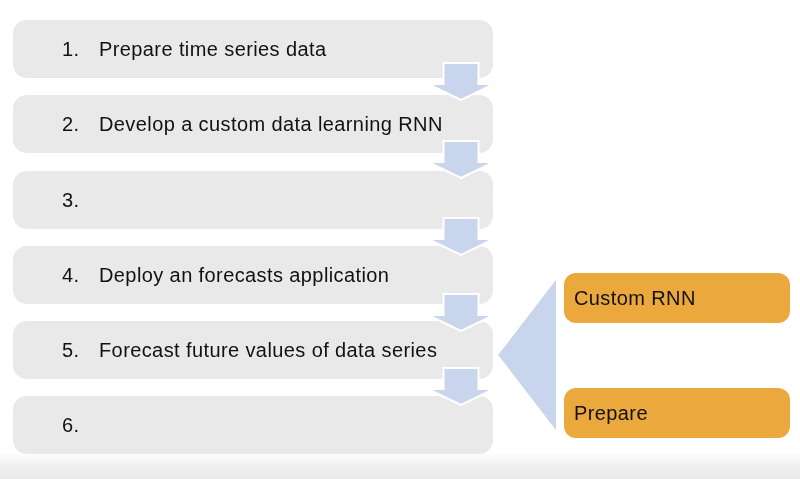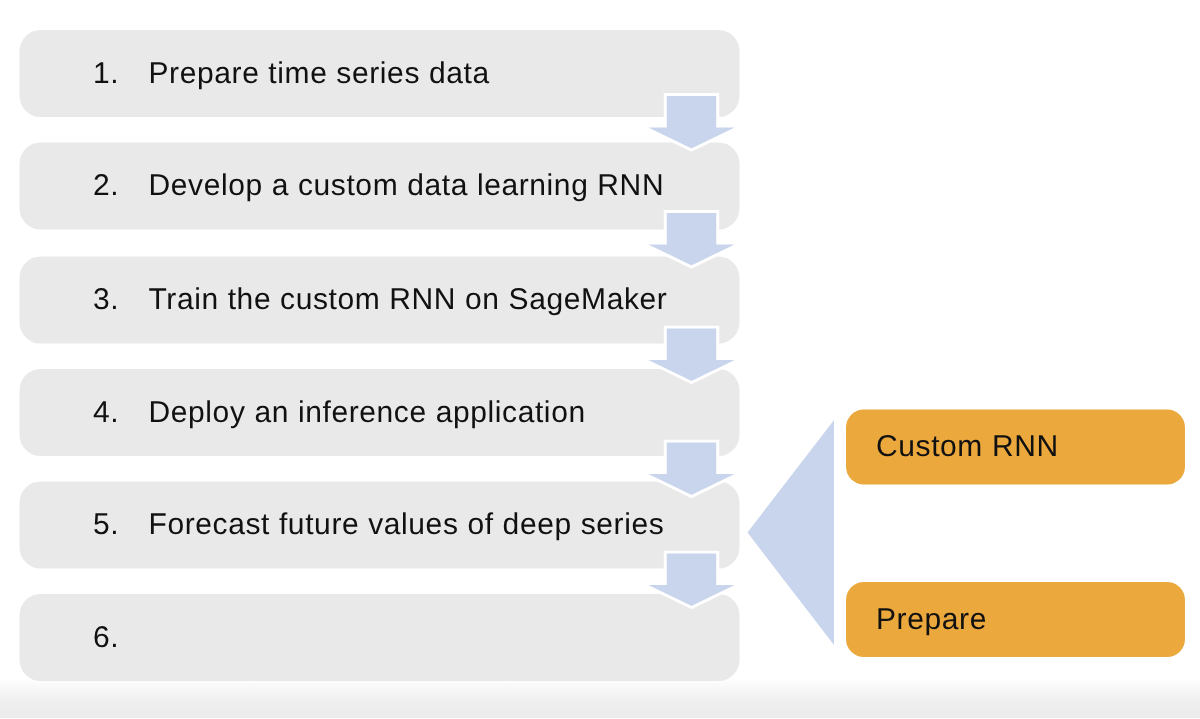--- a/index.html
+++ b/index.html
@@ -39,21 +39,21 @@
   .output-box{
     position:absolute;
     left:564px;width:226px;height:50px;
     background:#eba83d;
     border-radius:12px;
     display:flex;align-items:center;
     font-size:20px;letter-spacing:0.4px;
     z-index:3;
   }
   .o1{top:273px}.o2{top:388px}
-  .output-label{margin-left:20px;white-space:nowrap;}
+  .output-label{margin-left:10px;white-space:nowrap;}
   
   .bottom-strip{
     position:absolute;left:0;bottom:0;width:800px;height:27px;
     background:linear-gradient(180deg,#ffffff 0%,#efefef 55%,#ebebeb 100%);
     z-index:0;
   }
 </style>
 </head>
 <body>
 
@@ -62,29 +62,28 @@
   <div class="step-box s1">
     <span class="step-num">1.</span>
     <span class="step-label">Prepare time series data</span>
   </div>
   <div class="step-box s2">
     <span class="step-num">2.</span>
     <span class="step-label">Develop a custom data learning RNN</span>
   </div>
   <div class="step-box s3">
     <span class="step-num">3.</span>
-    <span class="step-label">Train the custom RNN on SageMaker</span>
   </div>
   <div class="step-box s4">
     <span class="step-num">4.</span>
-    <span class="step-label">Deploy an inference application</span>
+    <span class="step-label">Deploy an forecasts application</span>
   </div>
   <div class="step-box s5">
     <span class="step-num">5.</span>
-    <span class="step-label">Forecast future values of deep series</span>
+    <span class="step-label">Forecast future values of data series</span>
   </div>
   <div class="step-box s6">
     <span class="step-num">6.</span>
   </div>
 
   <svg class="flow-arrow a1" viewBox="0 0 68 39">
     <polygon points="16.5,1 51.5,1 51.5,22 67,22 34,38 1,22 16.5,22" fill="#c9d5ec" stroke="#ffffff" stroke-width="2" stroke-linejoin="miter"></polygon>
   </svg>
   <svg class="flow-arrow a2" viewBox="0 0 68 39">
     <polygon points="16.5,1 51.5,1 51.5,22 67,22 34,38 1,22 16.5,22" fill="#c9d5ec" stroke="#ffffff" stroke-width="2" stroke-linejoin="miter"></polygon>

